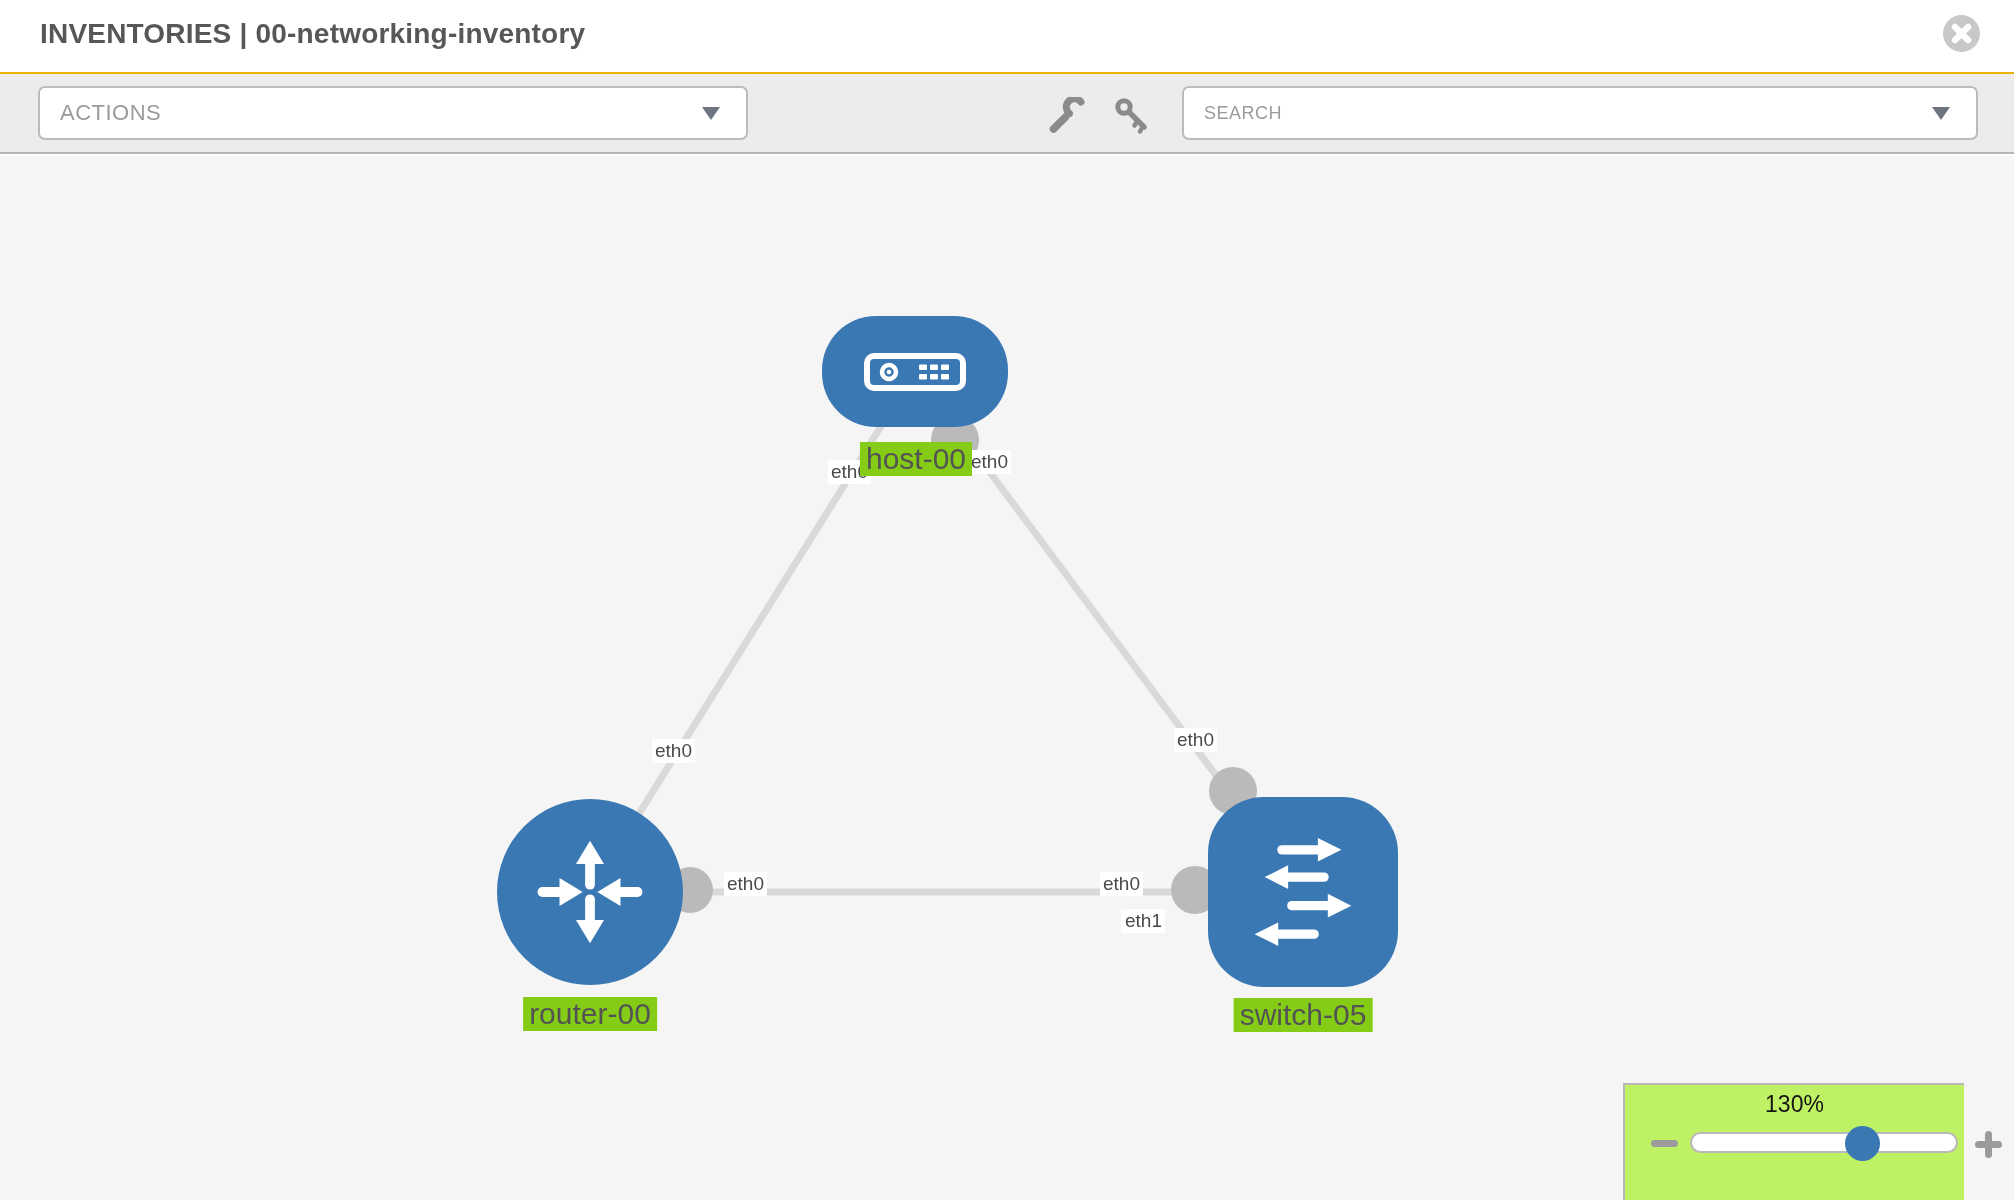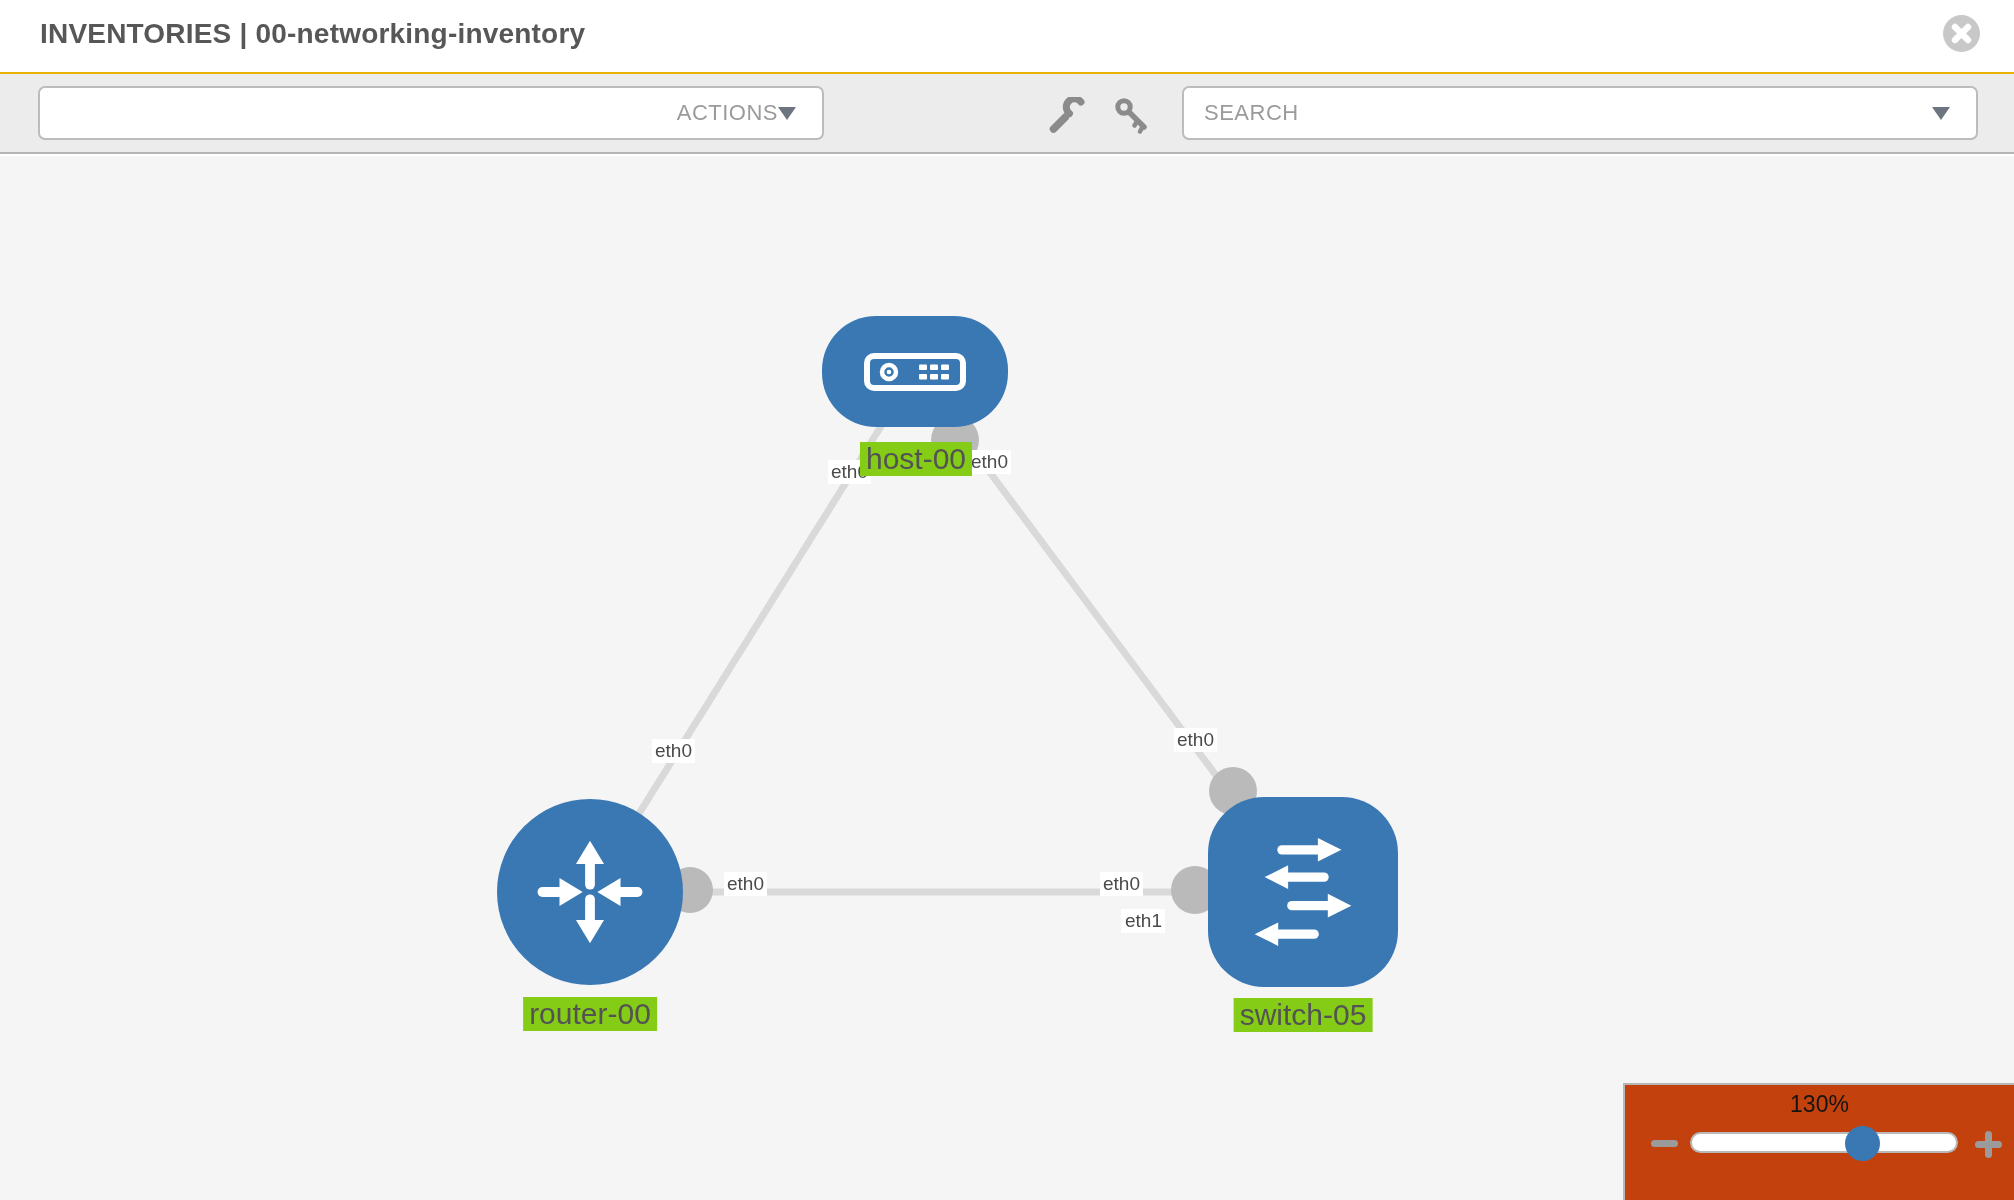--- a/index.html
+++ b/index.html
@@ -7,44 +7,44 @@
   #app{position:relative;width:2014px;height:1200px;overflow:hidden;background:#fff;}
 
   
   .header{position:absolute;left:0;top:0;width:2014px;height:72px;background:#fff;border-bottom:2px solid #eab308;}
   .header-title{position:absolute;left:40px;top:18px;font-size:28px;font-weight:700;color:#575757;letter-spacing:.2px;}
   .close-btn{position:absolute;left:1943px;top:15px;width:37px;height:37px;cursor:pointer;}
 
   
   .toolbar{position:absolute;left:0;top:74px;width:2014px;height:80px;background:#ececec;border-bottom:2px solid #b5b5b5;box-sizing:border-box;}
   .select-box{position:absolute;top:12px;height:54px;background:#fff;border:2px solid #bcbcbc;border-radius:7px;box-sizing:border-box;display:flex;align-items:center;cursor:pointer;}
-  .actions-box{left:38px;width:786px;text-align:right;}
+  .actions-box{left:38px;width:710px;}
   .search-box{left:1182px;width:796px;}
   .select-label{padding-left:20px;font-size:22px;color:#9b9b9c;letter-spacing:.5px;flex:1;}
-  .search-input{flex:1;border:none;outline:none;background:transparent;font-family:"Liberation Sans",sans-serif;font-size:22px;color:#666;padding-left:20px;letter-spacing:.5px;}
+  .search-input{flex:1;border:none;outline:none;background:transparent;font-family:"Liberation Sans",sans-serif;font-size:18px;color:#666;padding-left:20px;letter-spacing:.5px;}
   .search-input::placeholder{color:#9b9b9c;opacity:1;}
   .caret{width:0;height:0;border-left:9px solid transparent;border-right:9px solid transparent;border-top:13px solid #6d7580;margin-right:26px;}
   .tool-btn{position:absolute;top:22px;width:44px;height:40px;display:flex;align-items:center;justify-content:center;cursor:pointer;}
   .tool-wrench{left:1044px;}
   .tool-key{left:1111px;}
 
   
   .canvas{position:absolute;left:0;top:156px;width:2014px;height:1044px;background:#f5f5f6;overflow:hidden;}
   .edges-svg{position:absolute;left:0;top:0;z-index:1;}
   .node{position:absolute;z-index:2;background:#3a78b4;display:flex;align-items:center;justify-content:center;cursor:pointer;}
   .node-host{left:822px;top:160px;width:186px;height:111px;border-radius:54px;}
   .node-router{left:497px;top:643px;width:186px;height:186px;border-radius:50%;}
   .node-switch{left:1208px;top:641px;width:190px;height:190px;border-radius:56px;}
 
   .chip{position:absolute;z-index:3;background:#fff;color:#4a4a4a;font-size:19px;line-height:24px;padding:0 3px;white-space:nowrap;}
   .chip-front{z-index:4;padding-left:4px;margin-top:37px;}
   .node-label{position:absolute;z-index:5;background:#84cc16;color:#535353;font-size:30px;line-height:34px;padding:0 6px;white-space:nowrap;transform:translateX(-50%);}
 
   
-  .zoom-panel{position:absolute;left:1623px;top:927px;width:391px;height:117px;background:#c2410c;border:2px solid #b7b7b7;border-right:none;border-bottom:none;box-sizing:border-box;z-index:6;}
+  .zoom-panel{position:absolute;left:1623px;top:927px;width:341px;height:117px;background:#bef264;border:2px solid #b7b7b7;border-right:none;border-bottom:none;box-sizing:border-box;z-index:6;}
   .zoom-value{position:absolute;left:0;top:6px;width:100%;text-align:center;font-size:23px;color:#141414;}
   .zoom-minus{position:absolute;left:26px;top:55px;width:27px;height:7px;border-radius:3.5px;background:#9b9b9b;cursor:pointer;}
   .zoom-track{position:absolute;left:65px;top:47px;width:268px;height:21px;background:#fff;border:2px solid #b9b9b9;border-radius:12px;box-sizing:border-box;cursor:pointer;}
   .zoom-thumb{position:absolute;left:220px;top:41px;width:35px;height:35px;border-radius:50%;background:#3a78b4;cursor:grab;}
   .zoom-plus{position:absolute;left:348px;top:44px;width:31px;height:31px;cursor:pointer;}
   .zoom-plus .h{position:absolute;left:2px;top:12px;width:27px;height:7px;border-radius:3.5px;background:#9b9b9b;}
   .zoom-plus .v{position:absolute;left:12px;top:2px;width:7px;height:27px;border-radius:3.5px;background:#9b9b9b;}
 </style>
 </head>
 <body>

